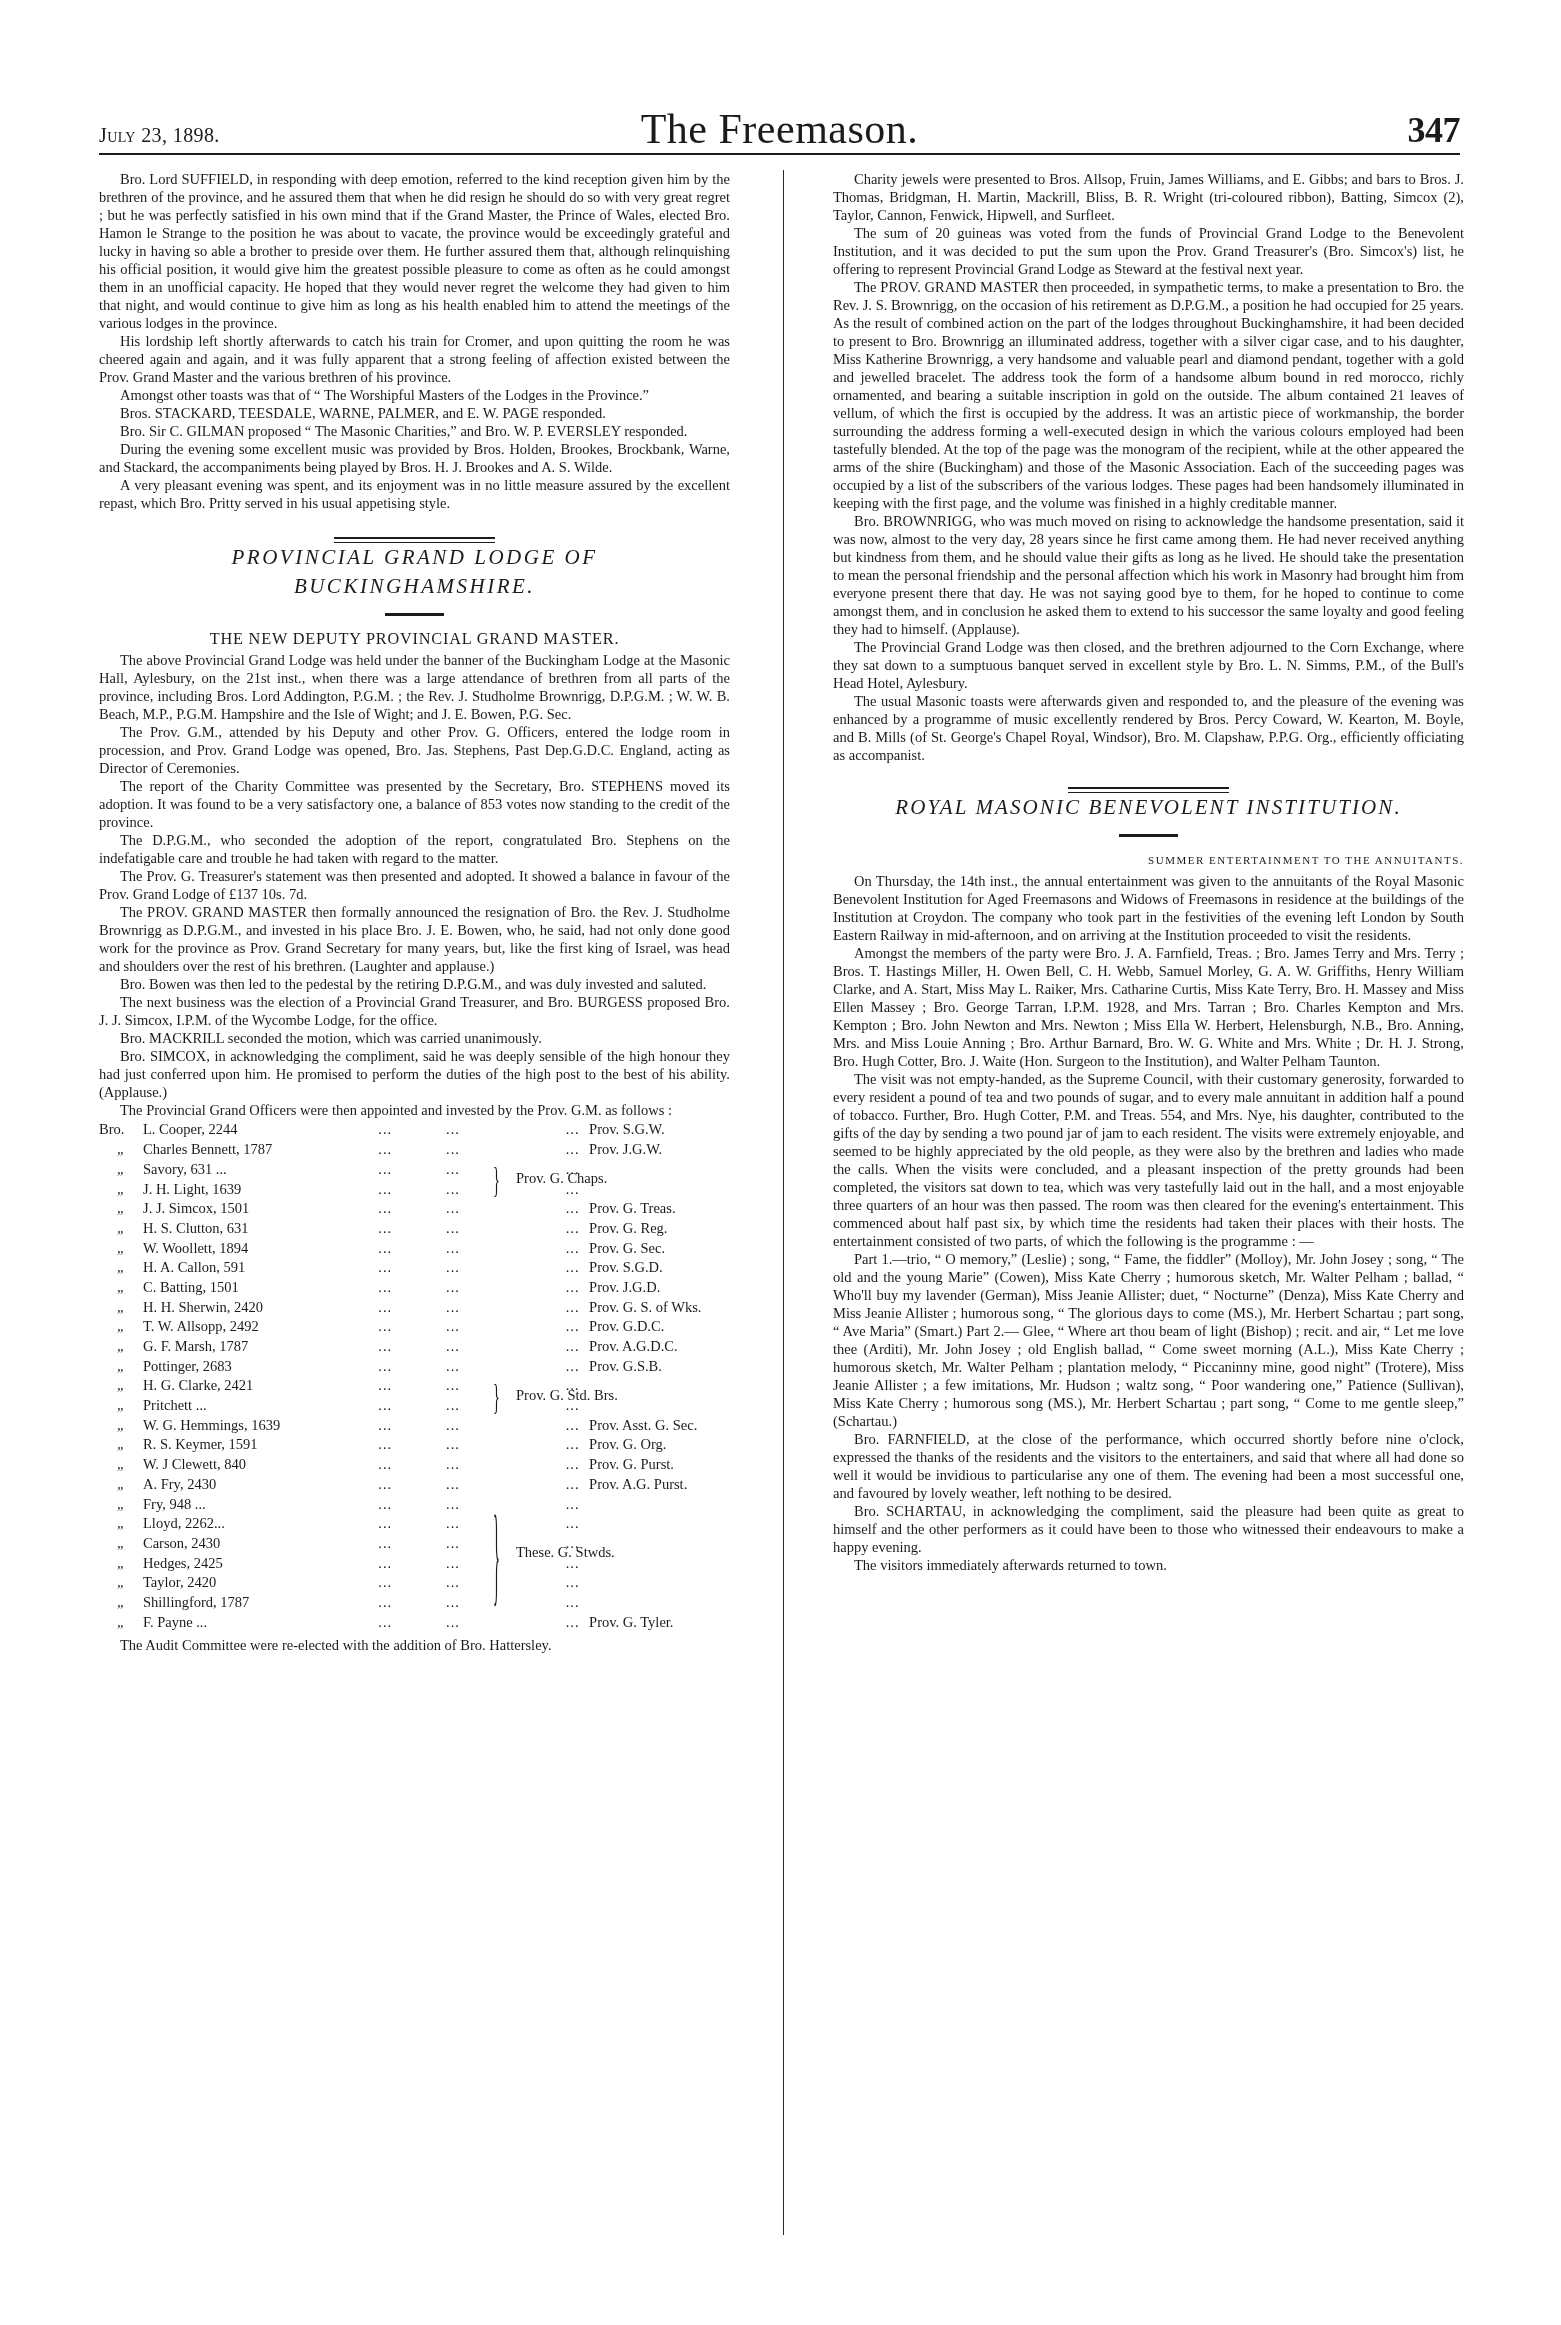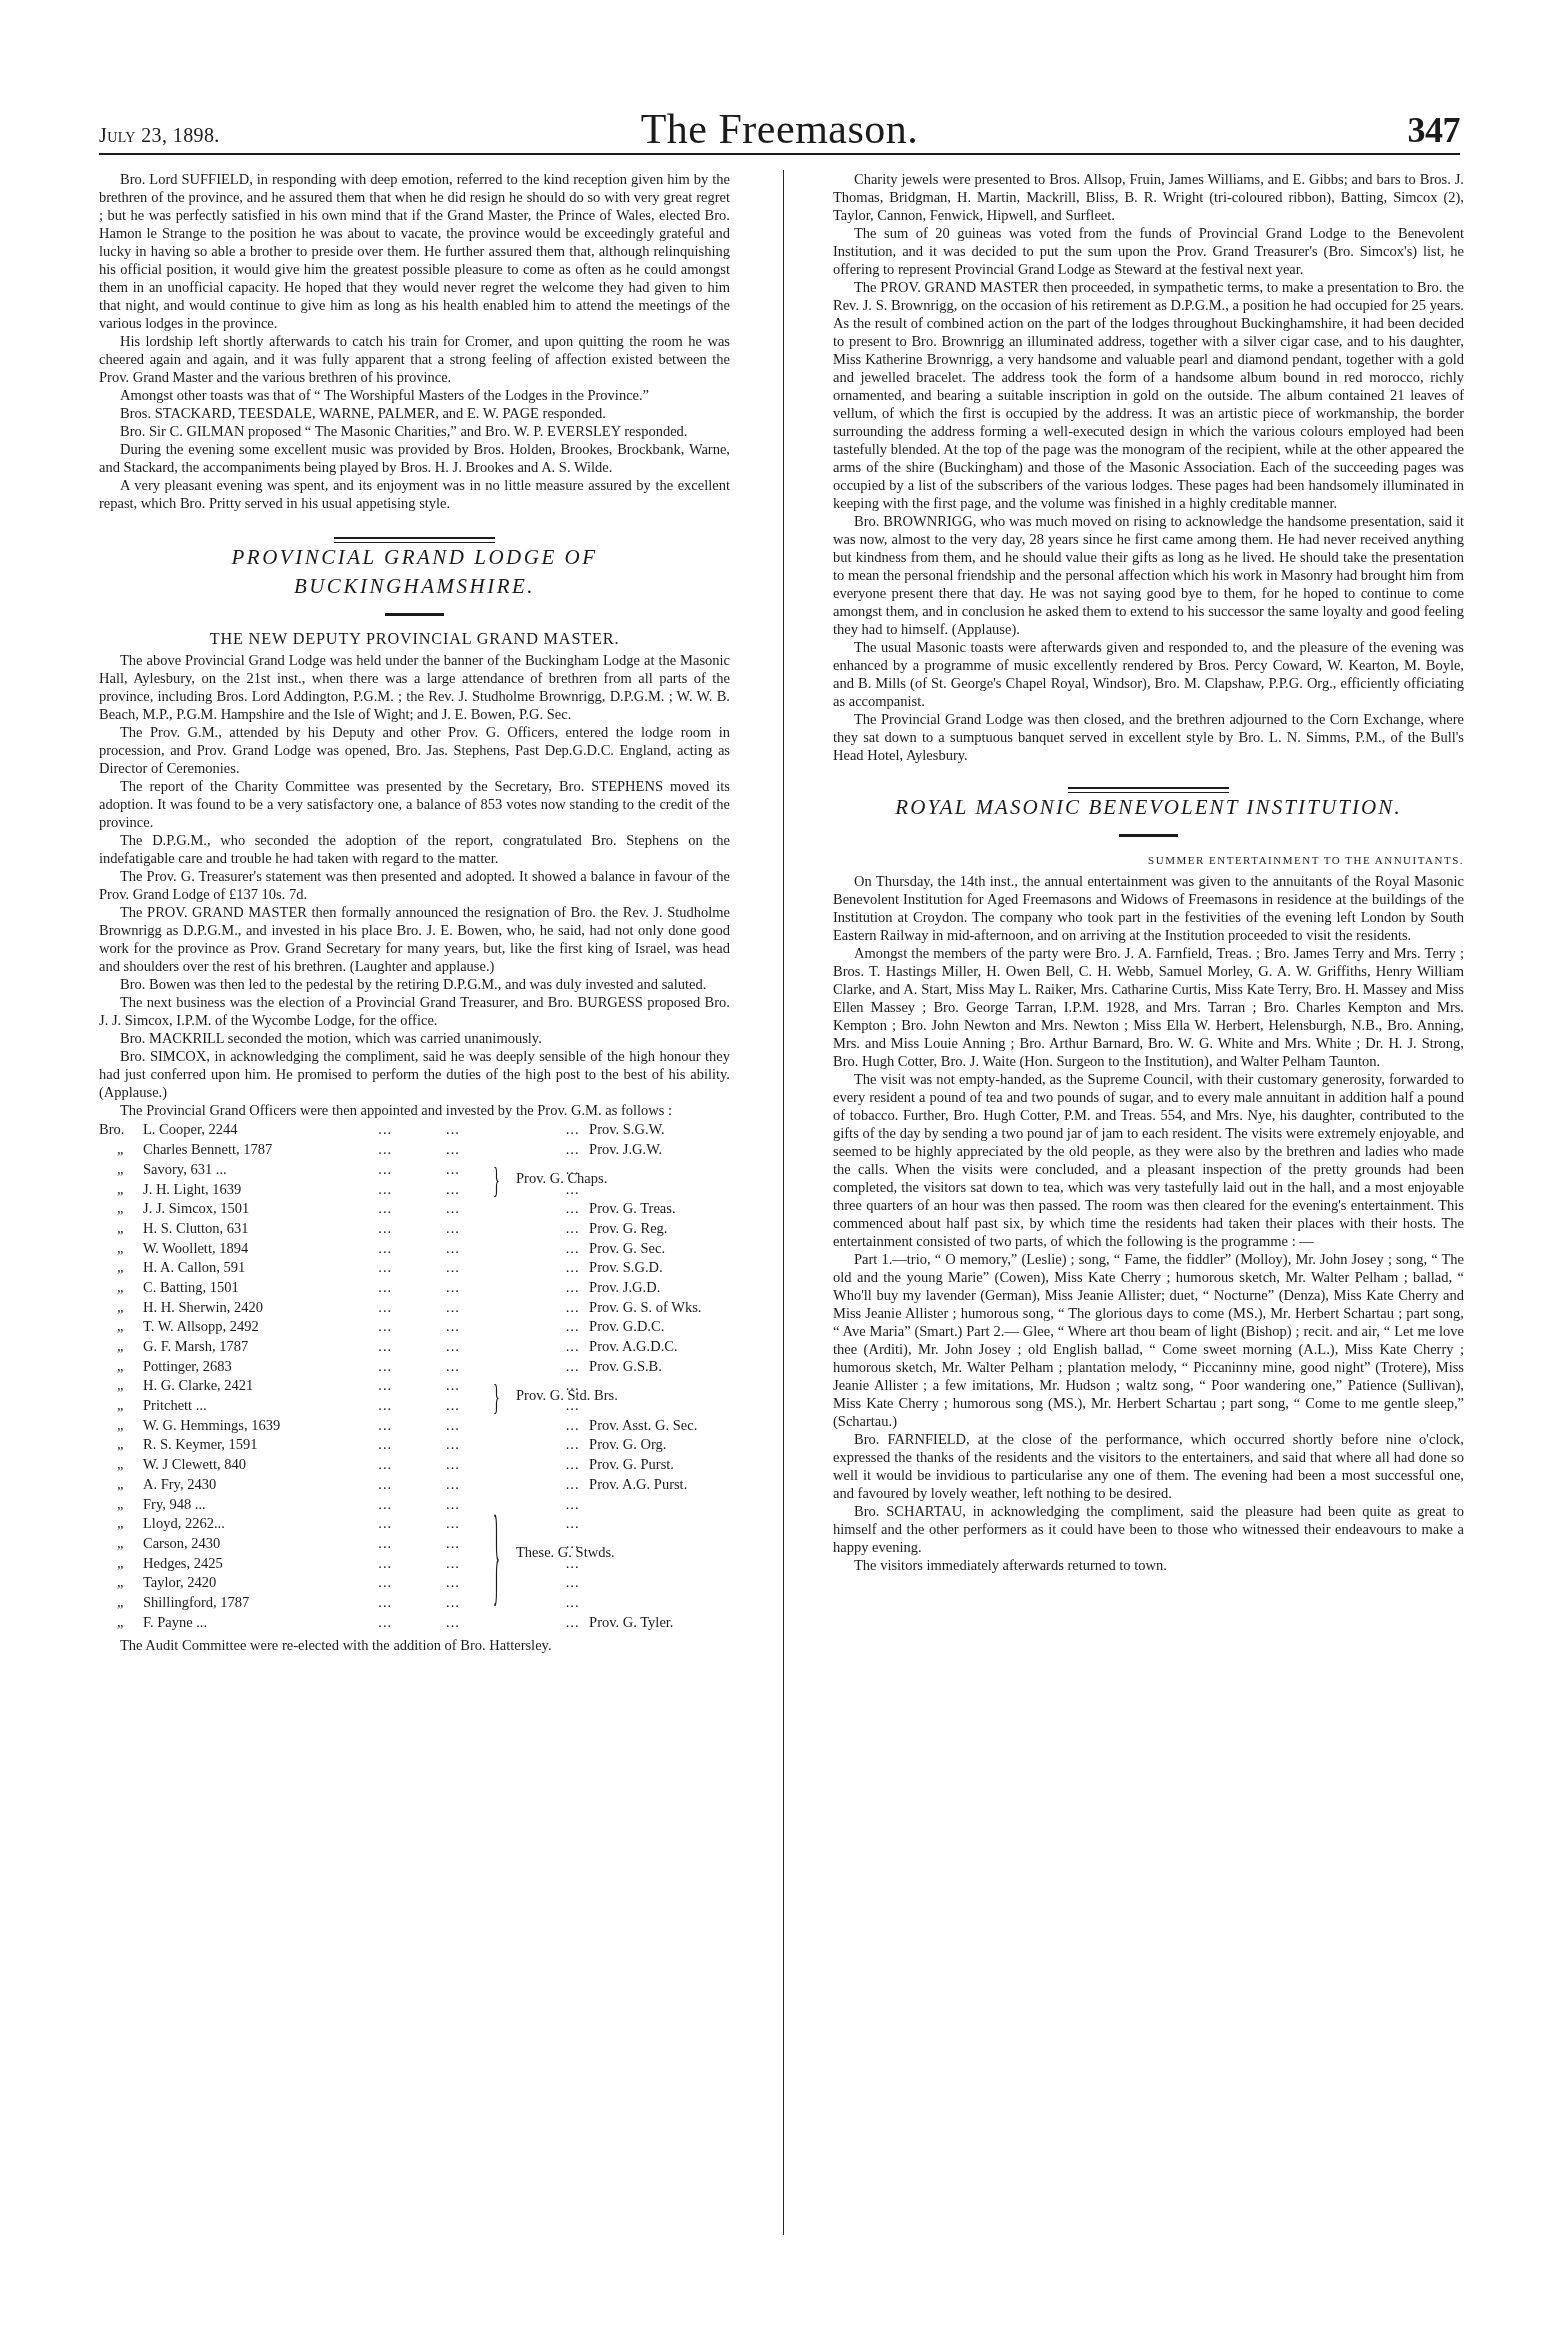--- a/index.html
+++ b/index.html
@@ -480,22 +480,22 @@
         </div>
 
       <p style="margin-top:4px;">The Audit Committee were re-elected with the addition of Bro. Hattersley.</p>
     </div>
 
     <div class="col col-right">
       <p>Charity jewels were presented to Bros. Allsop, Fruin, James Williams, and E. Gibbs; and bars to Bros. J. Thomas, Bridgman, H. Martin, Mackrill, Bliss, B. R. Wright (tri-coloured ribbon), Batting, Simcox (2), Taylor, Cannon, Fenwick, Hipwell, and Surfleet.</p>
       <p>The sum of 20 guineas was voted from the funds of Provincial Grand Lodge to the Benevolent Institution, and it was decided to put the sum upon the Prov. Grand Treasurer's (Bro. Simcox's) list, he offering to represent Provincial Grand Lodge as Steward at the festival next year.</p>
       <p>The PROV. GRAND MASTER then proceeded, in sympathetic terms, to make a presentation to Bro. the Rev. J. S. Brownrigg, on the occasion of his retirement as D.P.G.M., a position he had occupied for 25 years. As the result of combined action on the part of the lodges throughout Buckinghamshire, it had been decided to present to Bro. Brownrigg an illuminated address, together with a silver cigar case, and to his daughter, Miss Katherine Brownrigg, a very handsome and valuable pearl and diamond pendant, together with a gold and jewelled bracelet. The address took the form of a handsome album bound in red morocco, richly ornamented, and bearing a suitable inscription in gold on the outside. The album contained 21 leaves of vellum, of which the first is occupied by the address. It was an artistic piece of workmanship, the border surrounding the address forming a well-executed design in which the various colours employed had been tastefully blended. At the top of the page was the monogram of the recipient, while at the other appeared the arms of the shire (Buckingham) and those of the Masonic Association. Each of the succeeding pages was occupied by a list of the subscribers of the various lodges. These pages had been handsomely illuminated in keeping with the first page, and the volume was finished in a highly creditable manner.</p>
       <p>Bro. BROWNRIGG, who was much moved on rising to acknowledge the handsome presentation, said it was now, almost to the very day, 28 years since he first came among them. He had never received anything but kindness from them, and he should value their gifts as long as he lived. He should take the presentation to mean the personal friendship and the personal affection which his work in Masonry had brought him from everyone present there that day. He was not saying good bye to them, for he hoped to continue to come amongst them, and in conclusion he asked them to extend to his successor the same loyalty and good feeling they had to himself. (Applause).</p>
+      <p>The Provincial Grand Lodge was then closed, and the brethren adjourned to the Corn Exchange, where they sat down to a sumptuous banquet served in excellent style by Bro. L. N. Simms, P.M., of the Bull's Head Hotel, Aylesbury.</p>
       <p>The usual Masonic toasts were afterwards given and responded to, and the pleasure of the evening was enhanced by a programme of music excellently rendered by Bros. Percy Coward, W. Kearton, M. Boyle, and B. Mills (of St. George's Chapel Royal, Windsor), Bro. M. Clapshaw, P.P.G. Org., efficiently officiating as accompanist.</p>
-      <p>The Provincial Grand Lodge was then closed, and the brethren adjourned to the Corn Exchange, where they sat down to a sumptuous banquet served in excellent style by Bro. L. N. Simms, P.M., of the Bull's Head Hotel, Aylesbury.</p>
 
       <div class="sec-rule-thick" style="margin-top:23px;"></div>
       <div class="sec-title" style="letter-spacing:2.1px;">ROYAL MASONIC BENEVOLENT INSTITUTION.</div>
       <div class="sec-rule-short"></div>
       <div class="sub-title-wide">SUMMER ENTERTAINMENT TO THE ANNUITANTS.</div>
 
       <p>On Thursday, the 14th inst., the annual entertainment was given to the annuitants of the Royal Masonic Benevolent Institution for Aged Freemasons and Widows of Freemasons in residence at the buildings of the Institution at Croydon. The company who took part in the festivities of the evening left London by South Eastern Railway in mid-afternoon, and on arriving at the Institution proceeded to visit the residents.</p>
       <p>Amongst the members of the party were Bro. J. A. Farnfield, Treas. ;  Bro. James Terry and Mrs. Terry ;  Bros. T. Hastings Miller, H. Owen Bell, C. H. Webb, Samuel Morley, G. A. W. Griffiths, Henry William Clarke, and A. Start, Miss May L. Raiker, Mrs. Catharine Curtis, Miss Kate Terry, Bro. H. Massey and Miss Ellen Massey ;  Bro. George Tarran, I.P.M. 1928, and Mrs. Tarran ; Bro. Charles Kempton and Mrs. Kempton ; Bro. John Newton and Mrs. Newton ; Miss Ella W. Herbert, Helensburgh, N.B., Bro. Anning, Mrs. and Miss Louie Anning ;  Bro. Arthur Barnard, Bro. W. G. White and Mrs. White ; Dr. H. J. Strong, Bro. Hugh Cotter, Bro. J. Waite (Hon. Surgeon to the Institution), and Walter Pelham Taunton.</p>
       <p>The visit was not empty-handed, as the Supreme Council, with their customary generosity, forwarded to every resident a pound of tea and two pounds of sugar, and to every male annuitant in addition half a pound of tobacco.  Further, Bro. Hugh Cotter, P.M. and Treas. 554, and Mrs. Nye, his daughter, contributed to the gifts of the day by sending a two pound jar of jam to each resident.  The visits were extremely enjoyable, and seemed to be highly appreciated by the old people, as they were also by the brethren and ladies who made the calls.  When the visits were concluded, and a pleasant inspection of the pretty grounds had been completed, the visitors sat down to tea, which was very tastefully laid out in the hall, and a most enjoyable three quarters of an hour was then passed.  The room was then cleared for the evening's entertainment.  This commenced about half past six, by which time the residents had taken their places with their hosts. The entertainment consisted of two parts, of which the following is the programme : —</p>
       <p>Part 1.—trio, “ O memory,” (Leslie) ; song, “ Fame, the fiddler” (Molloy), Mr. John Josey ;  song, “ The old and the young Marie” (Cowen), Miss Kate Cherry ;  humorous sketch, Mr. Walter Pelham ;  ballad, “ Who'll buy my lavender (German), Miss Jeanie Allister; duet, “ Nocturne” (Denza), Miss Kate Cherry and Miss Jeanie Allister ;  humorous song, “ The glorious days to come (MS.), Mr. Herbert Schartau ;  part song, “ Ave Maria” (Smart.)  Part 2.— Glee, “ Where art thou beam of light (Bishop) ;  recit. and air, “ Let me love thee (Arditi), Mr. John Josey ; old English ballad, “ Come sweet morning (A.L.), Miss Kate Cherry ;  humorous sketch, Mr. Walter Pelham ;  plantation melody, “ Piccaninny mine, good night” (Trotere), Miss Jeanie Allister ;  a few imitations, Mr. Hudson ;  waltz song, “ Poor wandering one,” Patience (Sullivan), Miss Kate Cherry ; humorous song (MS.), Mr. Herbert Schartau ; part song, “ Come to me gentle sleep,” (Schartau.)</p>

